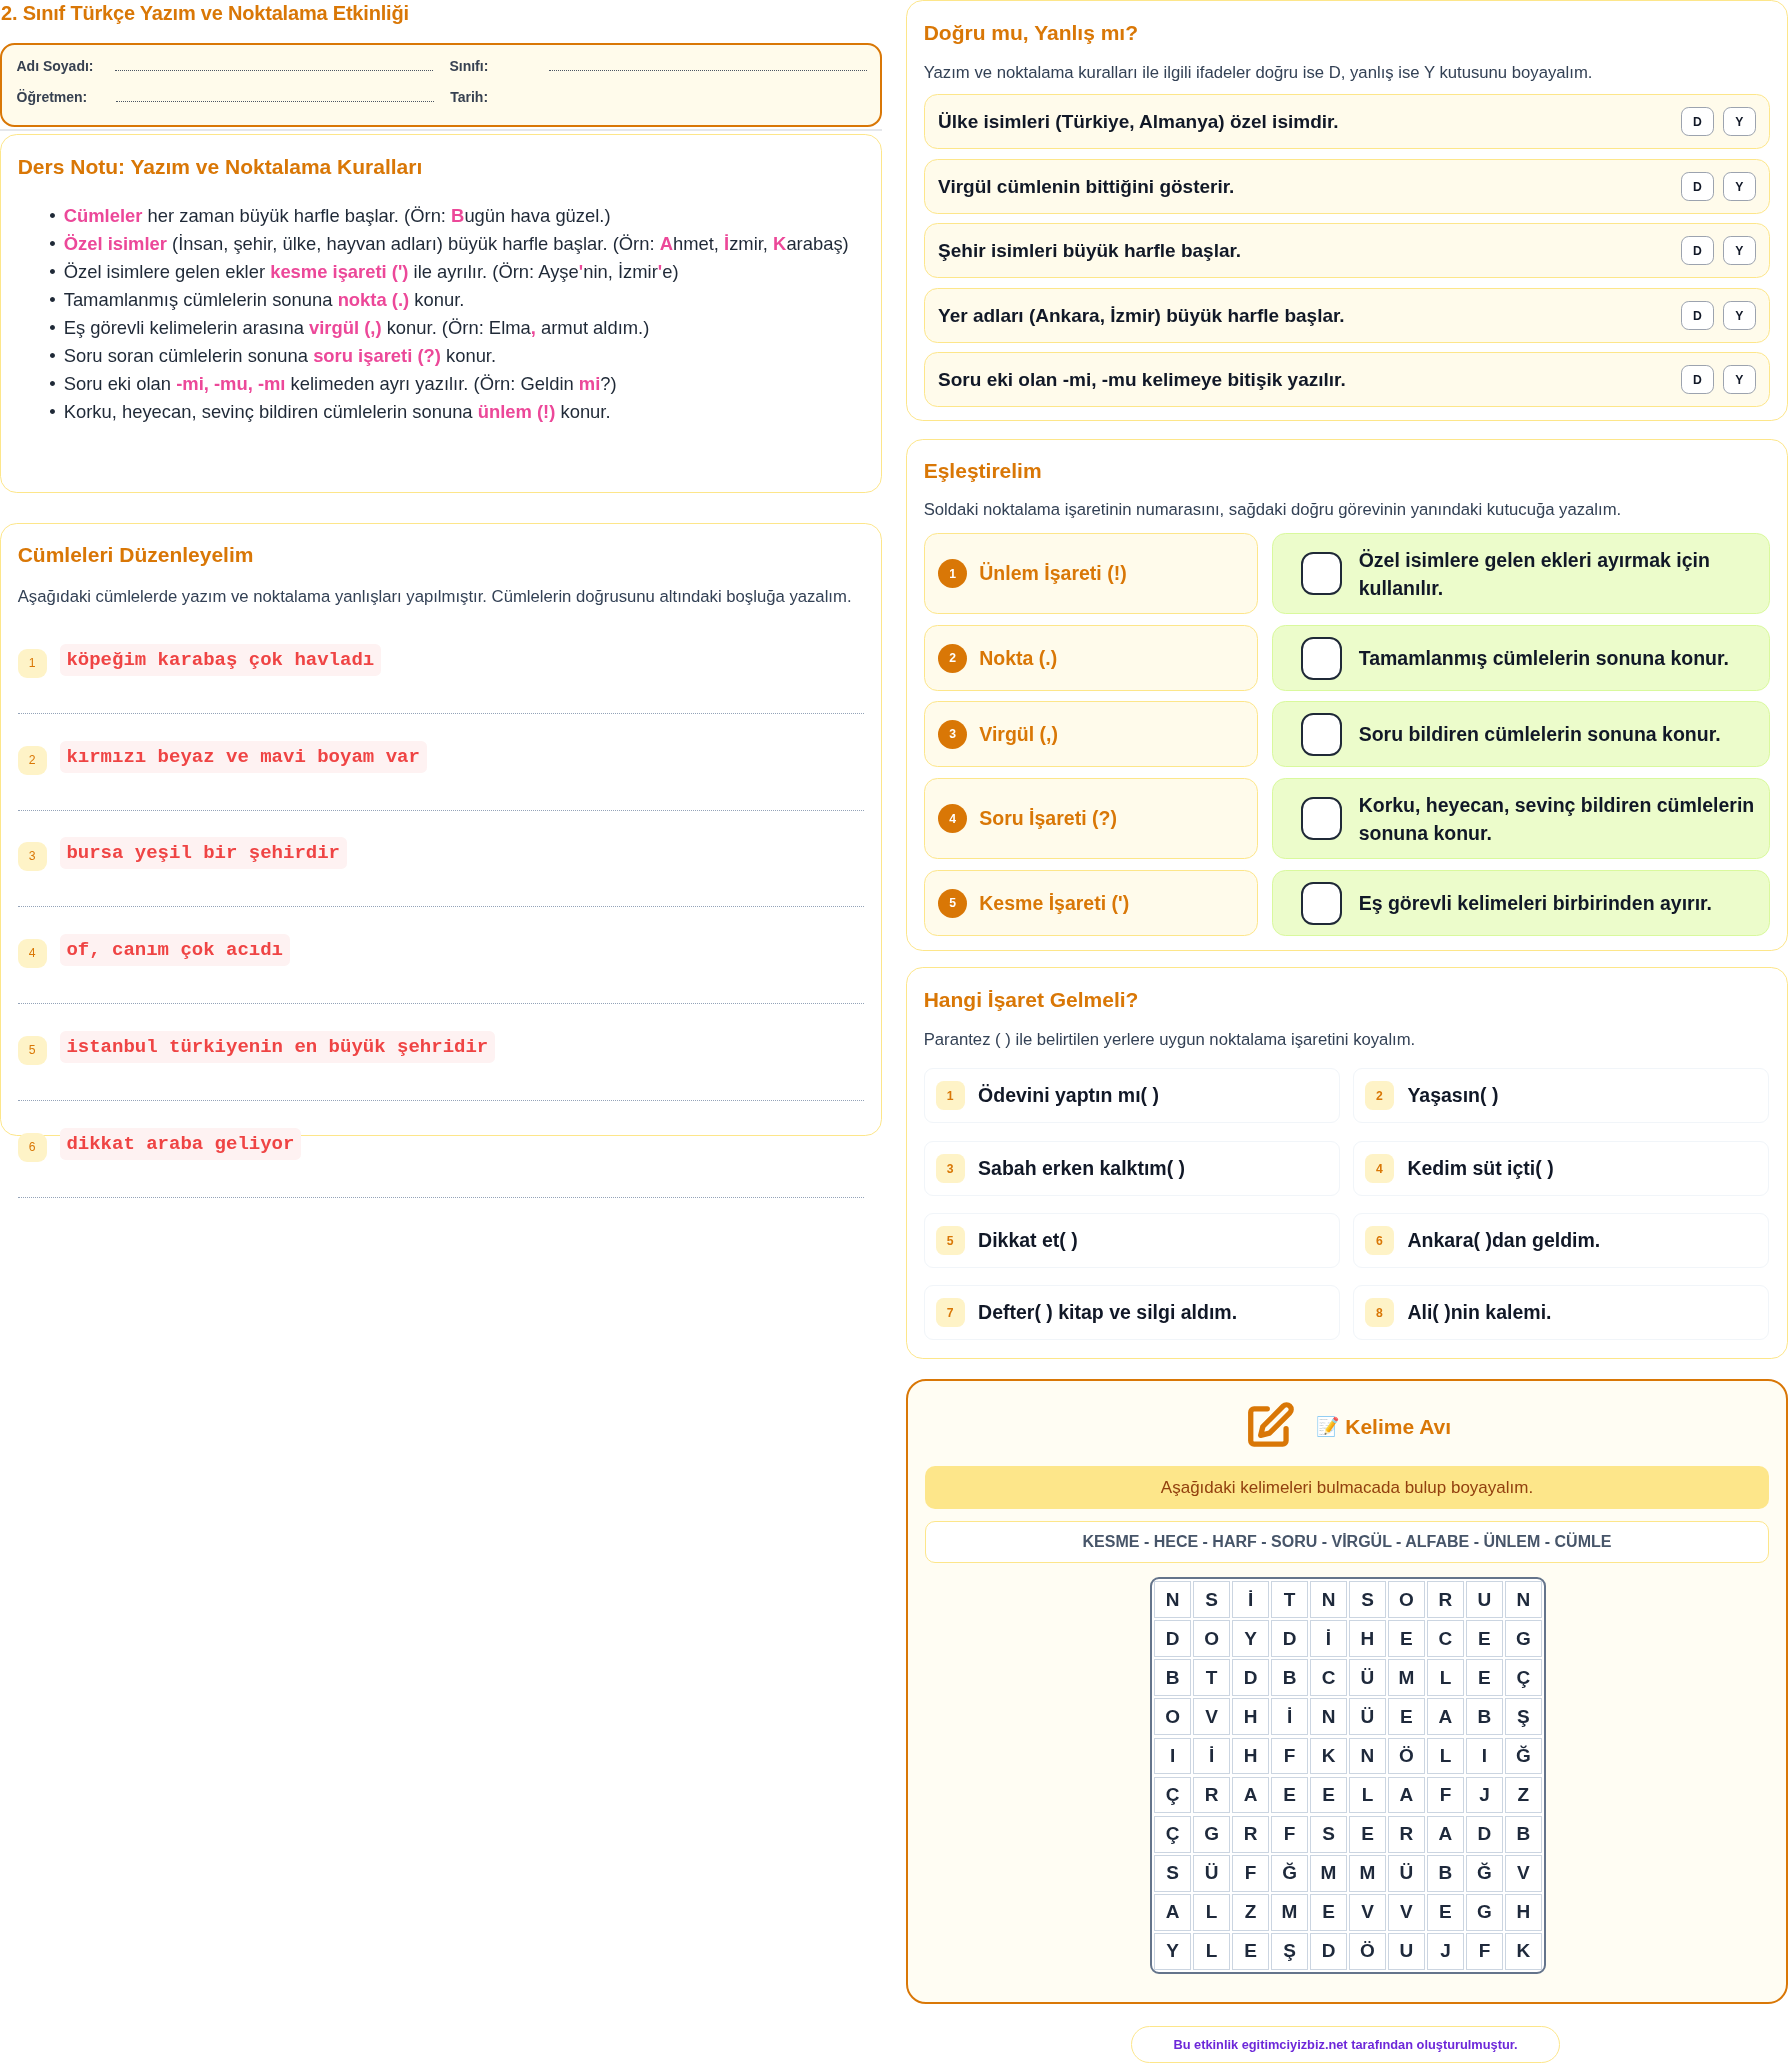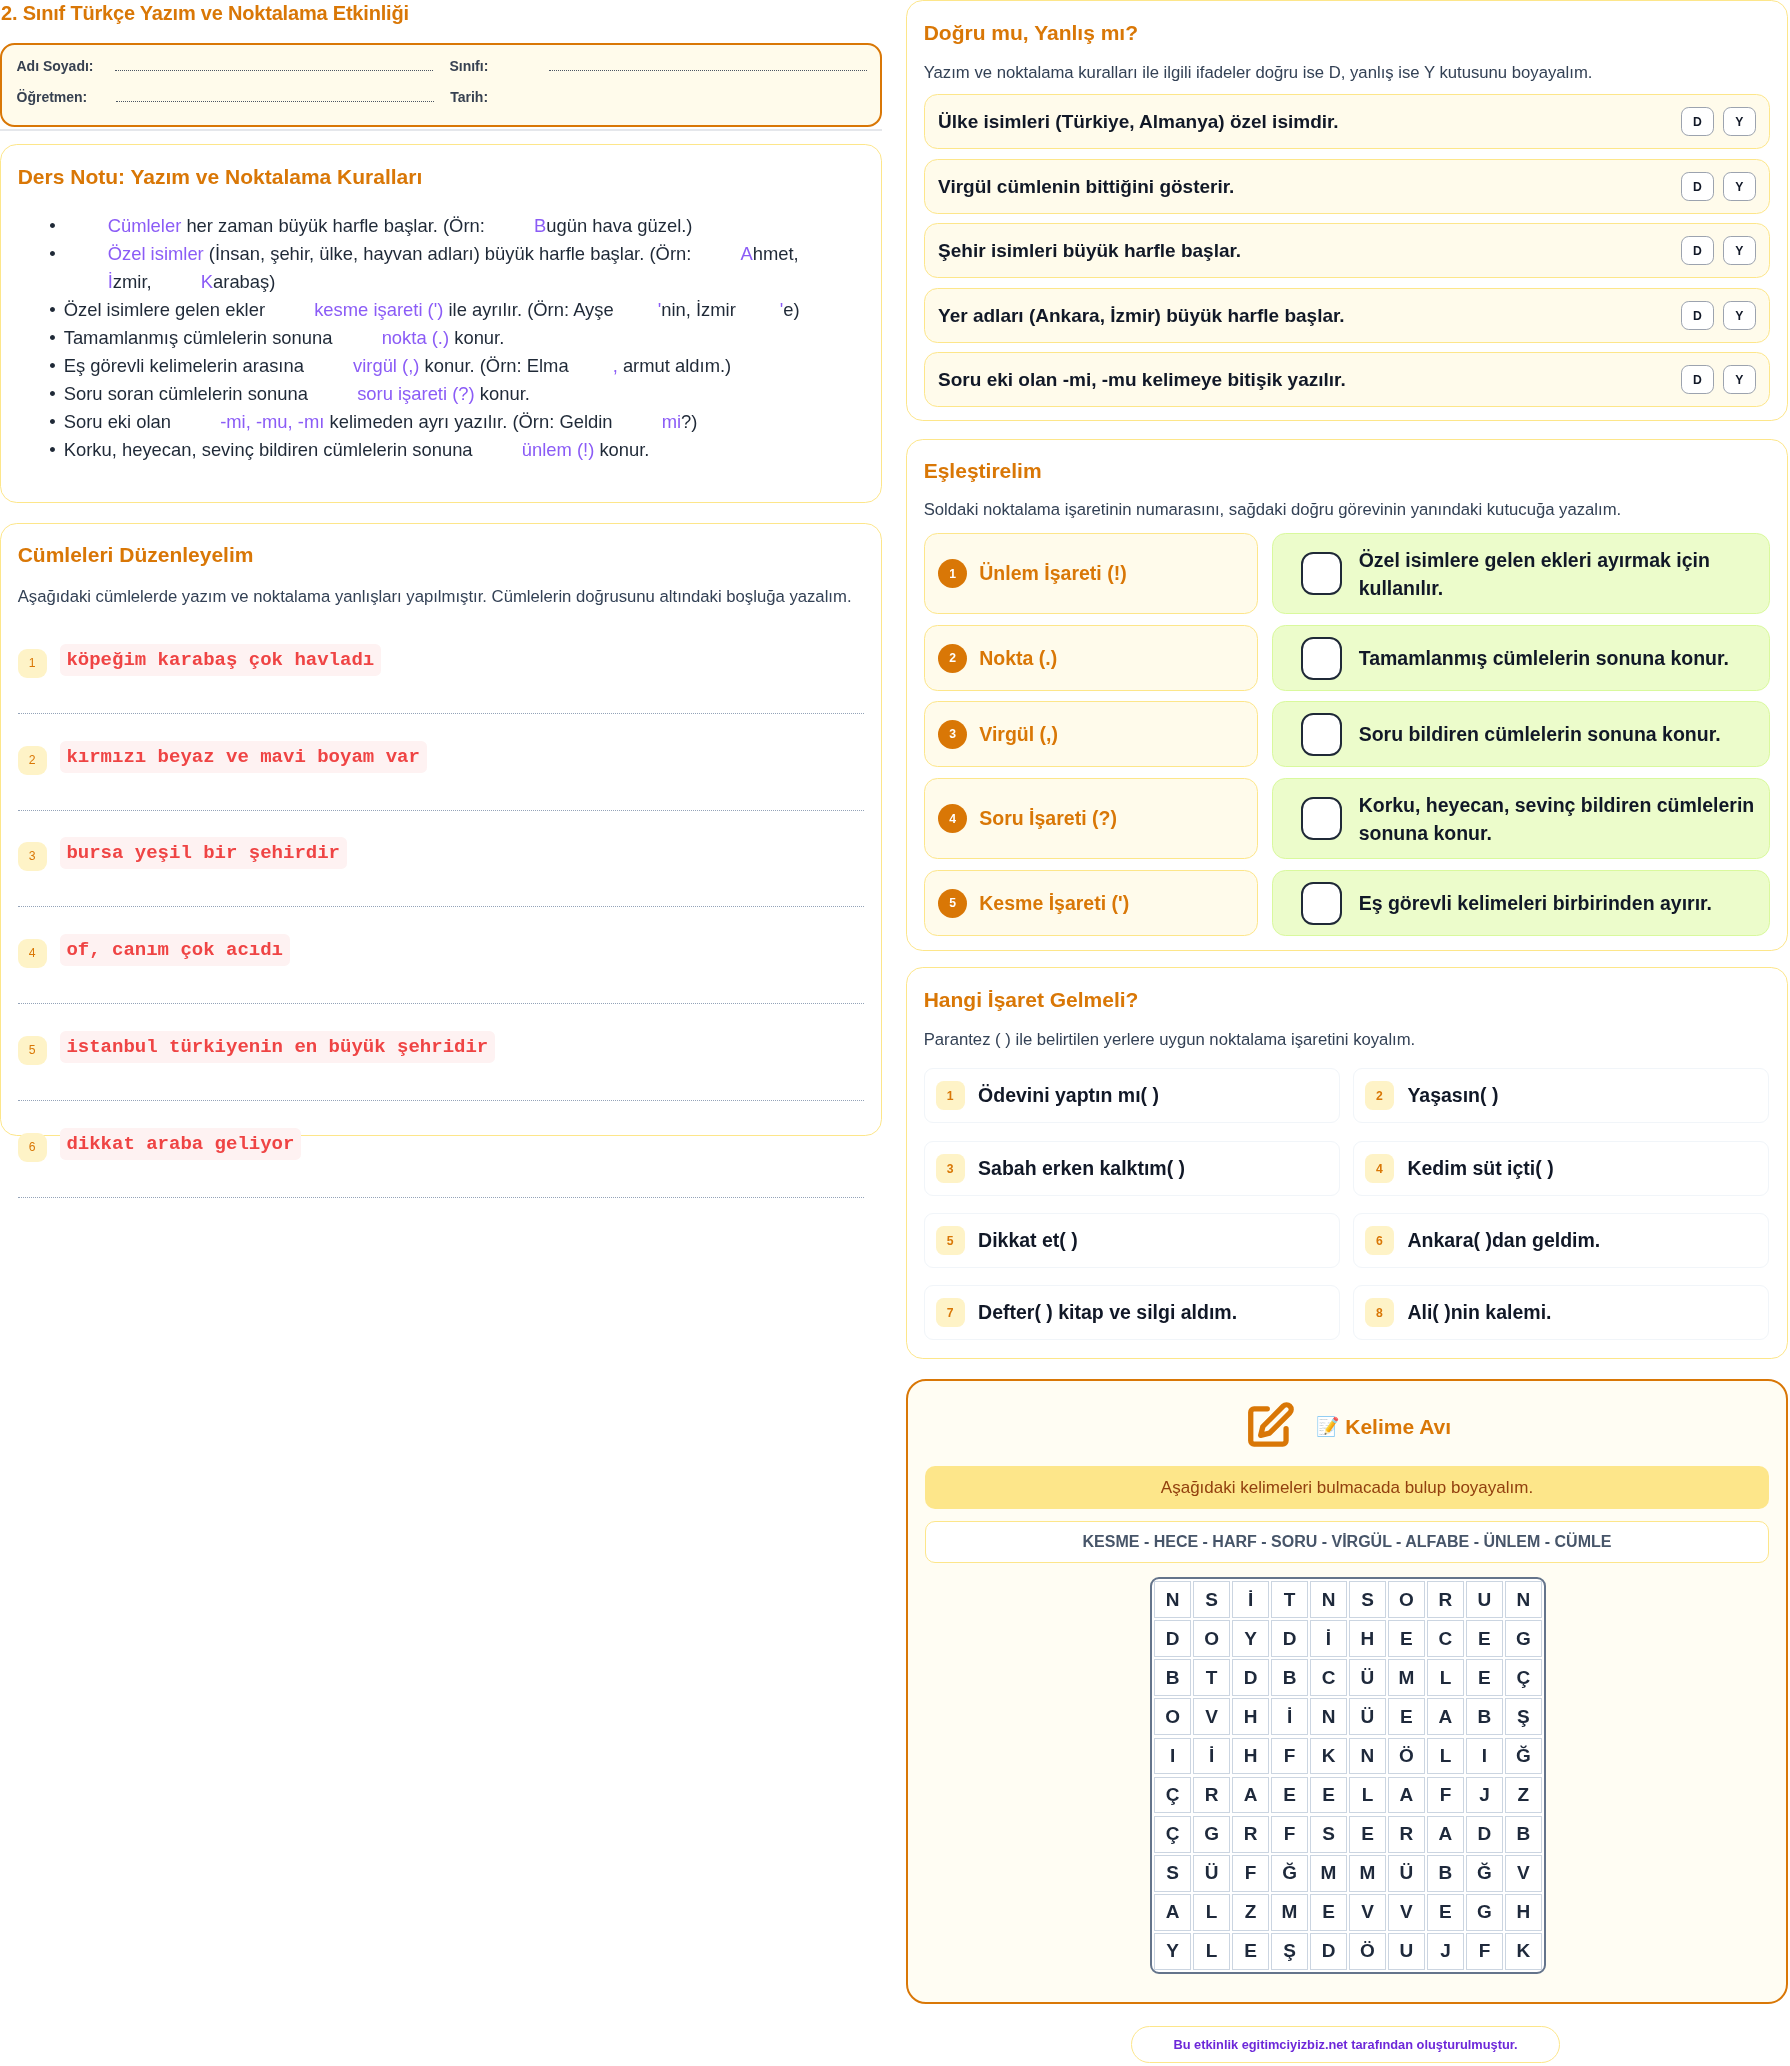--- a/index.html
+++ b/index.html
@@ -15,26 +15,26 @@
   .hdots { width: 318px; border-bottom: 1.7px dotted #4b5563; height: 0.6px; margin-top: 9px; }
   .hlabel2 { margin-left: 16.7px; width: 100px; }
   .hdots2 { width: 318px; border-bottom: 1.7px dotted #4b5563; height: 0.6px; margin-top: 9px; }
   .divider { position: absolute; left: 0; top: 129px; width: 882px; height: 2.2px; background: #e5e7eb; }
 
   .card { position: absolute; border: 1.7px solid #fde68a; border-radius: 16.7px; background: #fff; }
   .card-title { position: absolute; left: 16.7px; font-size: 21px; font-weight: 700; color: #d97706; }
   .card-desc { position: absolute; left: 16.7px; right: 16.7px; font-size: 16.7px; color: #334155; line-height: 1.45; }
 
   
-  #ders { left: 0; top: 144px; width: 882px; height: 359px; }
+  #ders { left: 0; top: 134px; width: 882px; height: 359px; }
   #ders .card-title { top: 20px; }
   .rules { position: absolute; left: 46px; top: 67px; right: 22px; list-style: none; }
   .rules li { font-size: 18.4px; line-height: 28px; color: #1f2937; position: relative; padding-left: 16.7px; }
   .rules li::before { content: "•"; position: absolute; left: 2.2px; top: 0; color: #1f2937; }
-  .hl { color: #8b5cf6; font-weight: 400; margin-left: 44px; }
+  .hl { color: #ec4899; font-weight: 700; }
 
   
   #cumle { left: 0; top: 523px; width: 882px; height: 613px; }
   #cumle .card-title { top: 19px; }
   #cumle .card-desc { top: 61px; }
   .sent { position: absolute; left: 16.7px; right: 16.7px; height: 67px; }
   .num-badge { position: absolute; left: 0; top: 4.5px; width: 29px; height: 29px; border-radius: 9px; background: #fef3c7; color: #d97706; font-size: 12.2px; display: flex; align-items: center; justify-content: center; }
   .wrong { position: absolute; left: 42px; top: 0; height: 32px; padding: 0 6.7px; background: #fef2f2; border-radius: 5.6px; font-family: "Liberation Mono", "DejaVu Sans Mono", monospace; font-weight: 700; font-size: 19px; color: #ef4444; display: flex; align-items: center; }
   .answer-line { position: absolute; left: 0; right: 0; top: 69px; border-bottom: 1.7px dotted #94a3b8; }
 

